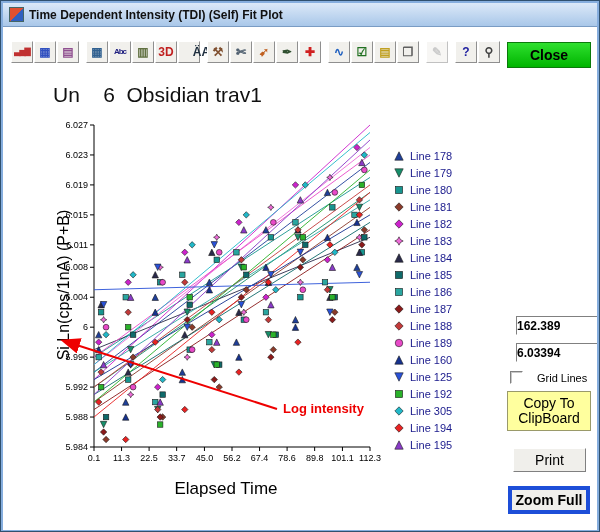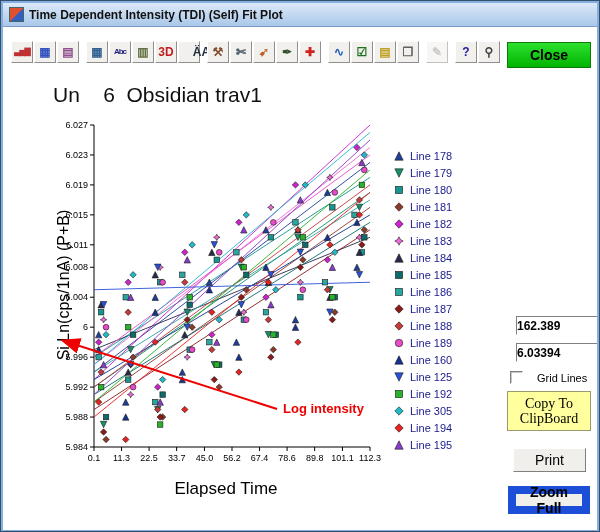--- a/index.html
+++ b/index.html
@@ -23,25 +23,25 @@
   .tb-btn .glyph.small{font-size:8px;letter-spacing:-1px;}
   .tb-gap{width:5px;height:20px;}
 
   
   .rbtn{position:absolute;box-sizing:border-box;display:flex;align-items:center;
         justify-content:center;text-align:center;cursor:pointer;font-size:14px;}
   #close-button{left:504px;top:15px;width:84px;height:26px;
         background:linear-gradient(#2ee02e,#00b400);border:1px solid #0a7a0a;
         font-weight:bold;color:#000;}
   #copy-button{left:504px;top:364px;width:84px;height:40px;background:#ffff9e;
-        border:1px solid #9a9a6a;flex-direction:column;line-height:15px;color:#000;font-family:Liberation Serif, serif;}
+        border:1px solid #9a9a6a;flex-direction:column;line-height:15px;color:#000;}
   #print-button{left:510px;top:421px;width:73px;height:24px;background:#f0efeb;
         border:1px solid;border-color:#ffffff #808080 #808080 #ffffff;color:#000;}
   #zoomfull-button{left:505px;top:459px;width:82px;height:28px;background:#f0efeb;
-        border:8px solid #1d4ed8;font-weight:bold;color:#000;}
+        border:4px solid #1d4ed8;font-weight:bold;color:#000;}
   .readout{position:absolute;left:504px;width:84px;height:19px;box-sizing:border-box;
         background:#fff;border:1px solid;border-color:#808080 #ffffff #ffffff #808080;
         font-size:12px;font-weight:bold;color:#000;display:flex;align-items:center;
         margin-left:9px;}
   #readout-1{top:289px;} #readout-2{top:316px;}
   #gridlines-row{position:absolute;left:507px;top:344px;display:flex;align-items:flex-end;
         gap:14px;font-size:11px;color:#000;}
   #gridlines-box{width:11px;height:11px;background:#fff;border:1px solid;
         border-color:#808080 #ffffff #ffffff #808080;box-shadow:inset 1px 1px 0 #c8c8c8;}
 

